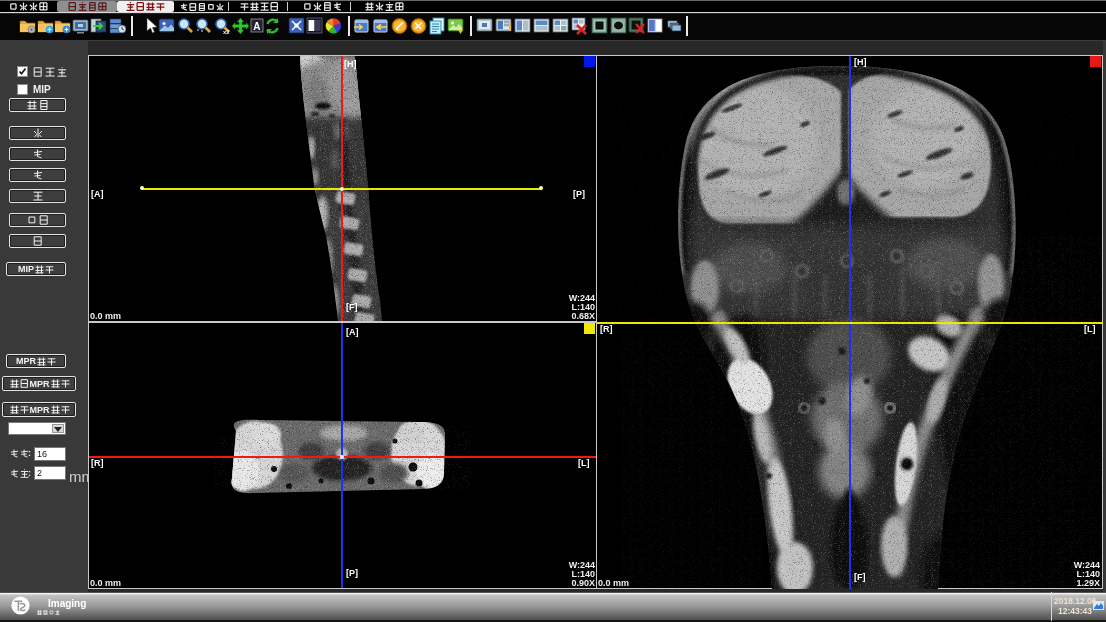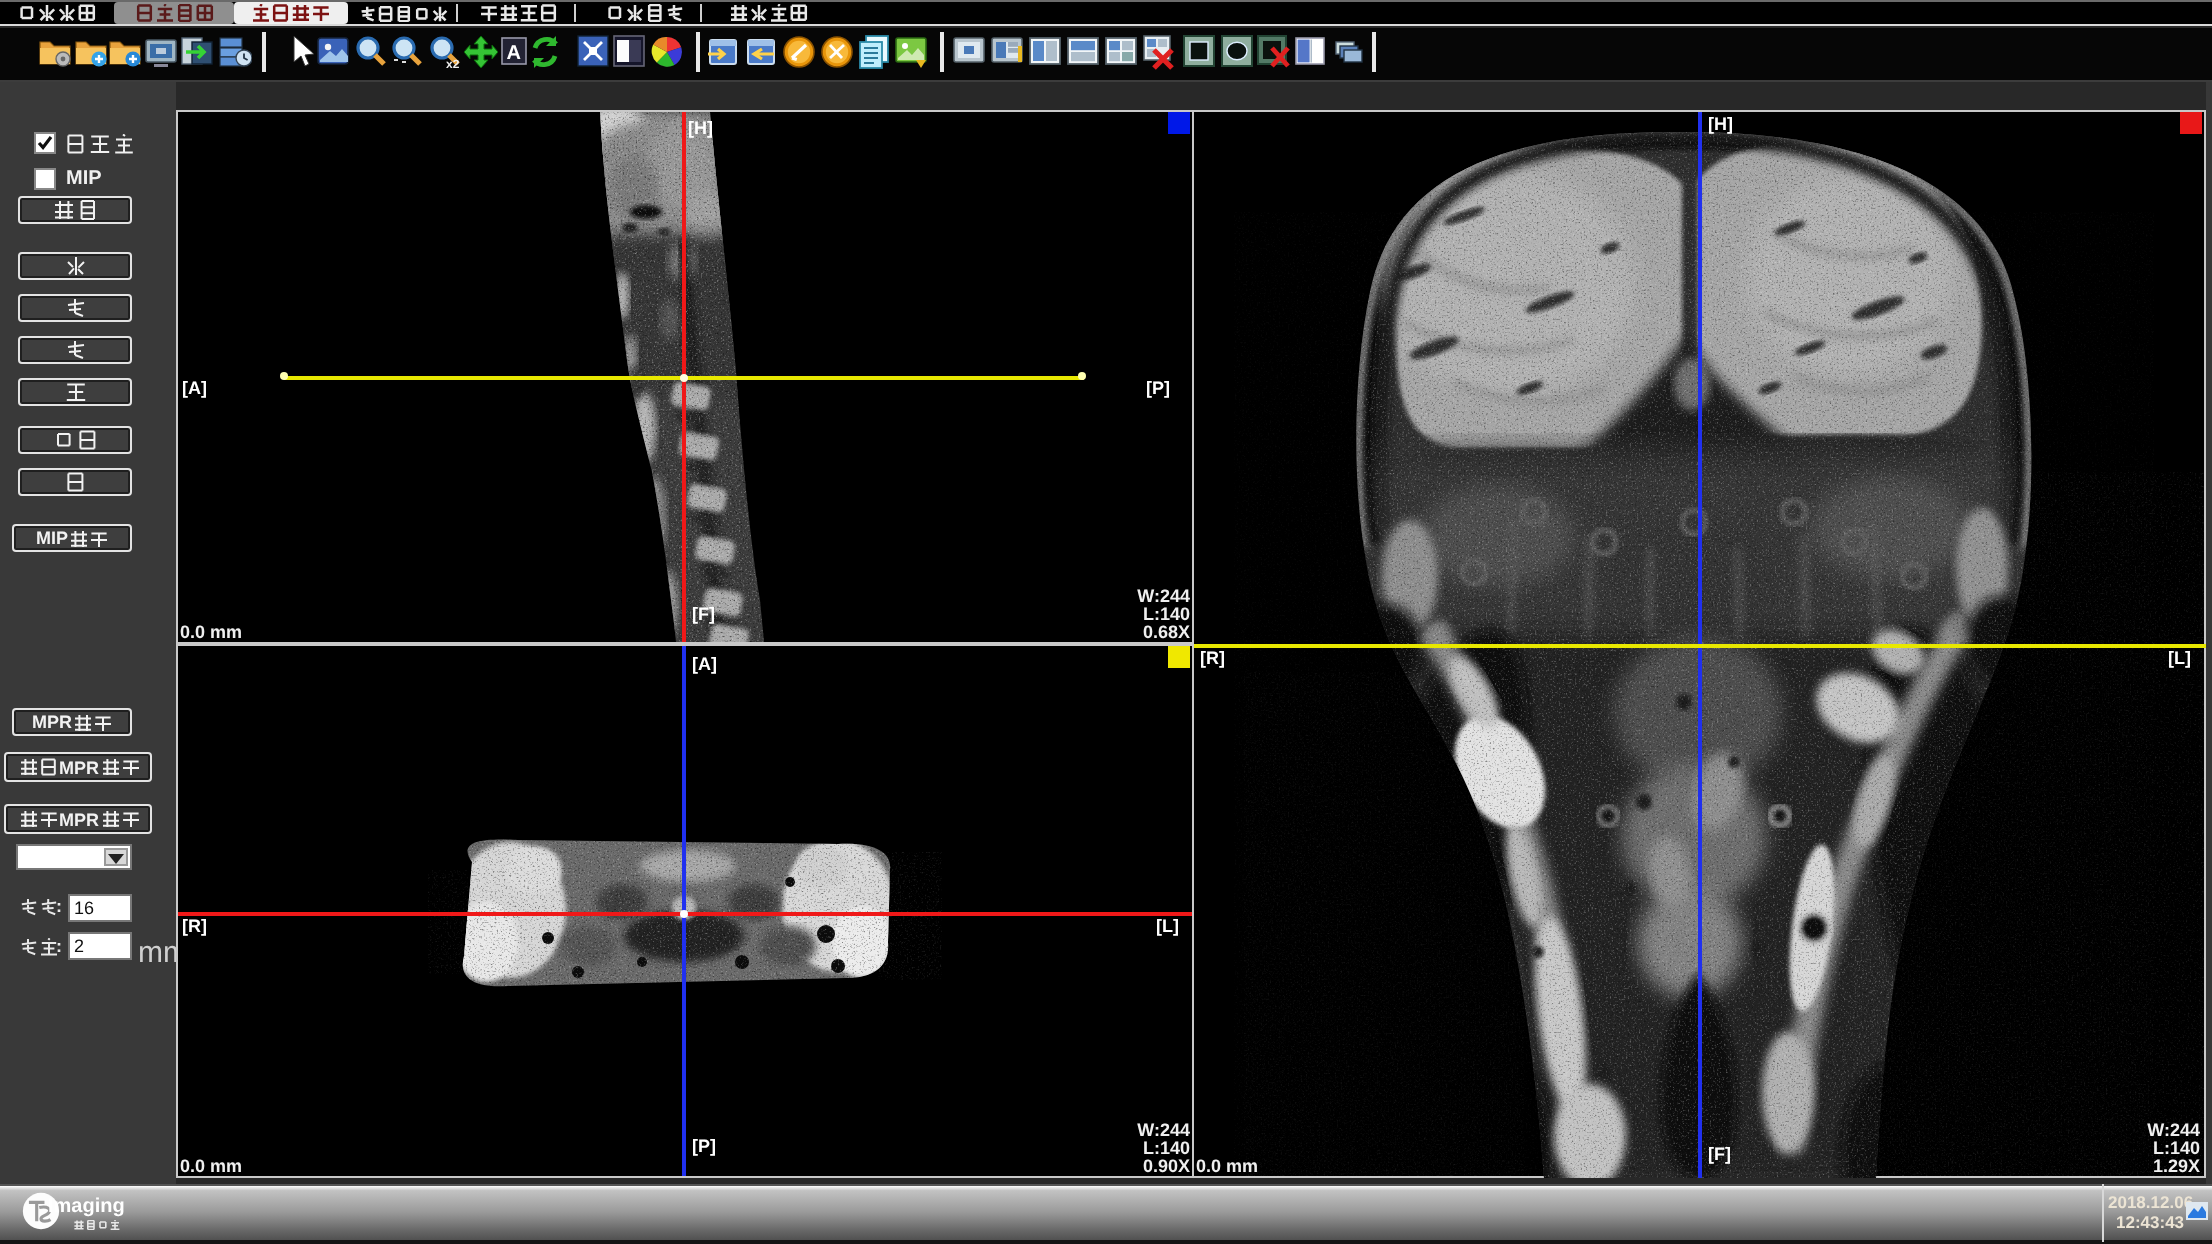--- a/index.html
+++ b/index.html
@@ -573,21 +573,21 @@
 <div class="abs" style="left:1090px;top:56px;width:11px;height:11px;background:#e81818;"></div>
 <div class="abs" style="left:1103px;top:41px;width:3px;height:551px;background:#383838;"></div>
 <div class="abs" style="left:0;top:592px;width:1106px;height:30px;
 background:linear-gradient(#ffffff 0%,#c2c2c2 8%,#9a9a9a 45%,#6a6a6a 75%,#474747 100%);
 border-top:1px solid #555;"></div>
 <div class="abs" style="left:0;top:620px;width:1106px;height:2px;background:#141414;"></div>
 <svg class="abs" style="left:11px;top:596px;" width="19" height="19" viewBox="0 0 22 22">
 <circle cx="11" cy="11" r="10.5" fill="#fdfdfd"></circle>
 <path d="M4 6 H13 M8.5 6 V17 M10 9 C15 8 17 10 15.5 12 C14 14 11 13.5 11 15.5 C11 17.5 15 17 16.5 16" stroke="#9a9a9a" stroke-width="1.8" fill="none"></path>
 </svg>
-<div class="abs" style="left:24px;top:598px;color:#fff;font-size:10px;font-weight:bold;font-family:'Liberation Sans',sans-serif;">Imaging</div>
+<div class="abs" style="left:48px;top:598px;color:#fff;font-size:10px;font-weight:bold;font-family:'Liberation Sans',sans-serif;">Imaging</div>
 <div class="abs" style="left:37px;top:610px;">
       <svg width="23" height="5" viewBox="0 0 23 5" style="display:block;">
         <path d="M1.5 0.2L1.5 4.8M3.6 0.2L3.6 4.8M0.2 1.2L4.8 1.2M0.2 3.0L4.8 3.0M0.2 4.4L4.8 4.4M6.9 0.2L10.0 0.2M6.9 0.2L6.9 4.8M10.0 0.2L10.0 4.8M6.9 4.8L10.0 4.8M6.9 1.8L10.0 1.8M6.9 3.3L10.0 3.3M13.0 1.0L15.9 1.0M13.0 1.0L13.0 3.9M15.9 1.0L15.9 3.9M13.0 3.9L15.9 3.9M20.2 0.1L20.8 0.5M18.5 1.4L22.5 1.4M19.0 2.9L22.0 2.9M18.3 4.6L22.7 4.6M20.5 1.4L20.5 4.6" stroke="#e8e8e8" stroke-width="0.80" fill="none" opacity="1.0"></path>
       </svg>
     </div>
 <div class="abs" style="left:1051px;top:592px;width:1px;height:29px;background:#d8d8d8;"></div>
 <div class="abs" style="left:1054px;top:596px;color:#ece4d4;font-size:8.5px;font-weight:bold;">2018.12.06</div>
 <div class="abs" style="left:1058px;top:606px;color:#ece4d4;font-size:8.5px;font-weight:bold;">12:43:43</div>
 <svg class="abs" style="left:1093px;top:601px;" width="11" height="9">
       <rect x="0" y="0" width="11" height="9" fill="#dfe8f0"></rect>

